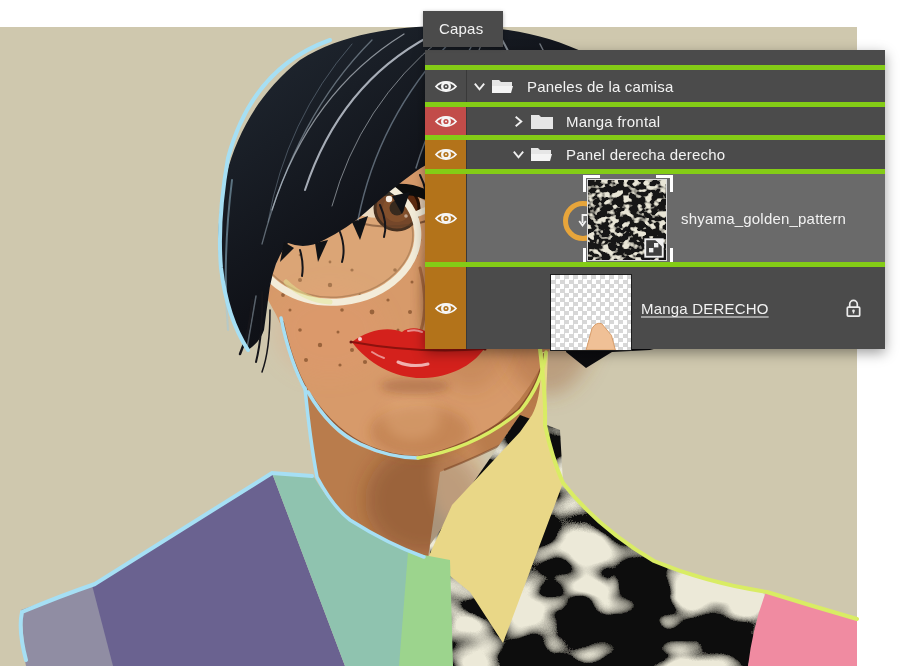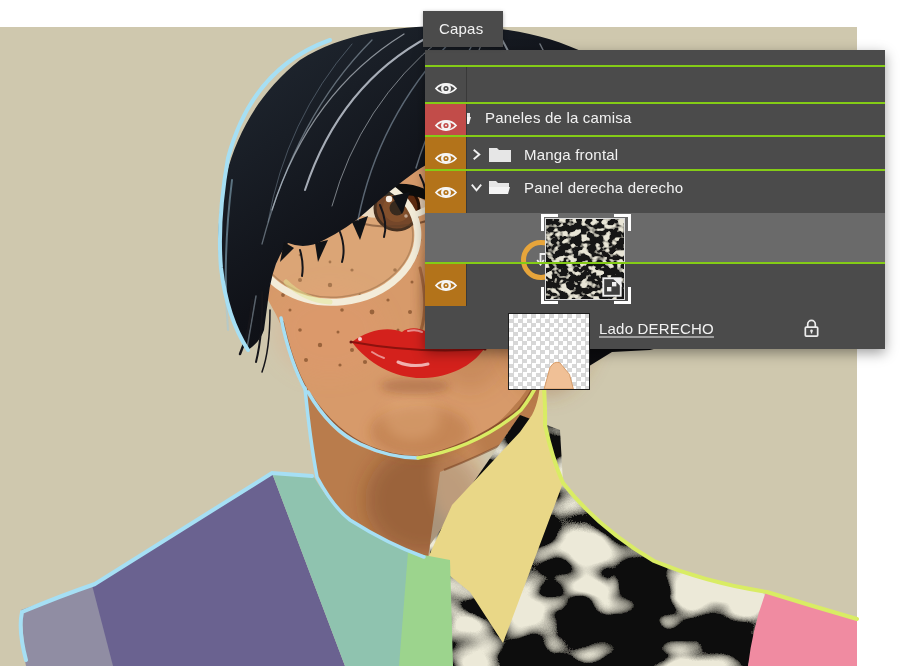--- a/index.html
+++ b/index.html
@@ -9,22 +9,22 @@
 
   
   .panel-tab{position:absolute;left:423px;top:11px;width:80px;height:36px;
     background:#4b4b4b;color:#f2f2f2;font-size:15px;line-height:36px;
     padding-left:16px;box-sizing:border-box;letter-spacing:.2px;z-index:5;
     box-shadow:0 1px 4px rgba(0,0,0,.3);}
   .layers-panel{position:absolute;left:425px;top:50px;width:460px;height:299px;
     background:#4b4b4b;z-index:4;box-shadow:0 4px 12px rgba(0,0,0,.38);
     color:#f2f2f2;font-size:15px;}
   .panel-header-strip{height:15px;}
-  .layer-row{display:flex;align-items:stretch;border-top:2px solid #84cc16;
-    box-sizing:border-box;position:relative;flex-direction:column;}
+  .layer-row{display:flex;align-items:stretch;border-top:5px solid #84cc16;
+    box-sizing:border-box;position:relative;}
   .r1{height:37px}.r2{height:33px}.r3{height:34px}.r4{height:93px}.r5{height:87px}
   .eye-cell{width:42px;flex:0 0 42px;display:flex;align-items:center;justify-content:center;
     border-right:1px solid #393939;box-sizing:border-box;cursor:pointer;}
   .eye-gray{background:#4b4b4b}.eye-red{background:#c24c49}.eye-orange{background:#b3731a}
   .row-body{flex:1;display:flex;align-items:center;position:relative;}
   .row-selected .row-body{background:#6a6a6a;}
   .indent1{padding-left:5px}.indent2{padding-left:44px}
   .chev{width:15px;height:15px;margin-right:4px;flex:0 0 auto;cursor:pointer;}
   .foldicon{width:24px;height:17px;margin-right:12px;flex:0 0 auto;}
   .layer-label{white-space:nowrap;letter-spacing:.2px;cursor:default;}
@@ -341,38 +341,39 @@
             <rect width="78" height="80" filter="url(#scribble)"></rect>
           </svg>
           <svg class="so-badge" viewBox="0 0 16 16">
             <rect x="1" y="1" width="14" height="14" fill="#3f3f3f" stroke="#f0f0f0" stroke-width="1.5"></rect>
             <rect x="4" y="8" width="3.5" height="3.5" fill="#f0f0f0"></rect>
             <rect x="8" y="4" width="3.5" height="3.5" fill="#f0f0f0"></rect>
             <path d="M 14.5 1.5 L 14.5 7 L 9 1.5 Z" fill="#f0f0f0"></path>
           </svg>
         </div>
       </div>
+      <span class="layer-label label4">shyama_golden_pattern</span>
     </div>
   </div>
 
   <div class="layer-row r5">
     <div class="eye-cell eye-orange">
       <svg width="24" height="15" viewBox="0 0 24 15">
         <path d="M2 7.5 C7 1.5 17 1.5 22 7.5 C17 13.5 7 13.5 2 7.5 Z" stroke="#f5f5f5" stroke-width="1.8" fill="none"></path>
         <circle cx="12" cy="7.5" r="3.8" stroke="#f5f5f5" stroke-width="2.4" fill="none"></circle>
         <circle cx="12" cy="7.5" r="1" fill="#f5f5f5"></circle>
       </svg>
     </div>
     <div class="row-body">
       <div class="checker-thumb">
         <svg class="peach-blob" viewBox="0 0 82 77">
           <path d="M 36 77 L 42 55 Q 46 48 52 50 L 62 62 L 66 77 Z" fill="#f0c096" stroke="#d69a66" stroke-width="1"></path>
         </svg>
       </div>
-      <span class="layer-label label5 underlined">Lado DERECHO</span>
+      <span class="layer-label label5 underlined">Manga DERECHO</span>
       <svg class="lock" viewBox="0 0 20 22">
         <path d="M 6 10 V 7 a 4 4 0 0 1 8 0 V 10" stroke="#ececec" stroke-width="1.8" fill="none"></path>
         <rect x="3.5" y="10" width="13" height="9.5" rx="1" stroke="#ececec" stroke-width="1.8" fill="none"></rect>
         <circle cx="10" cy="14" r="1.4" fill="#ececec"></circle>
         <path d="M 10 14 V 16.8" stroke="#ececec" stroke-width="1.5"></path>
       </svg>
     </div>
   </div>
 </div>
 

